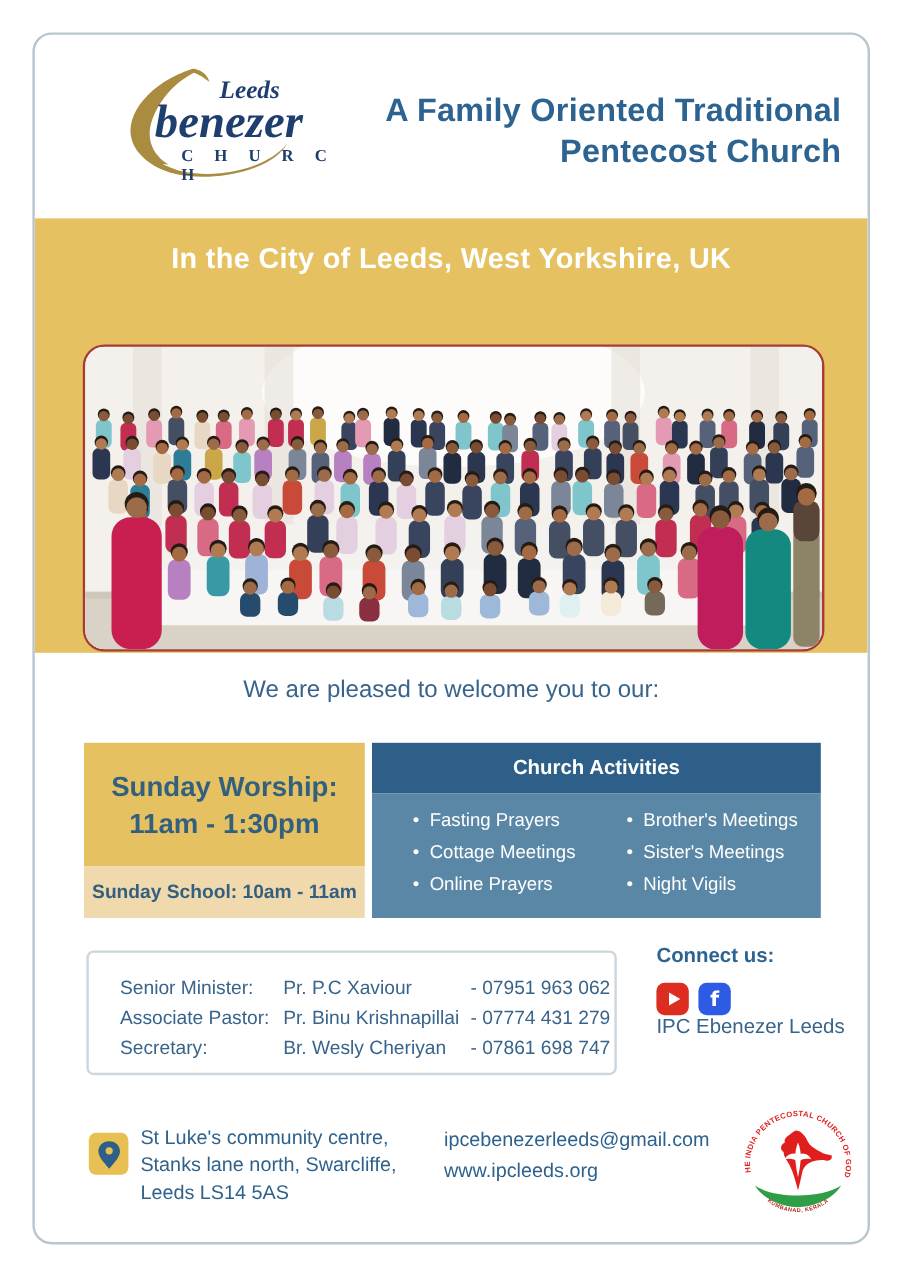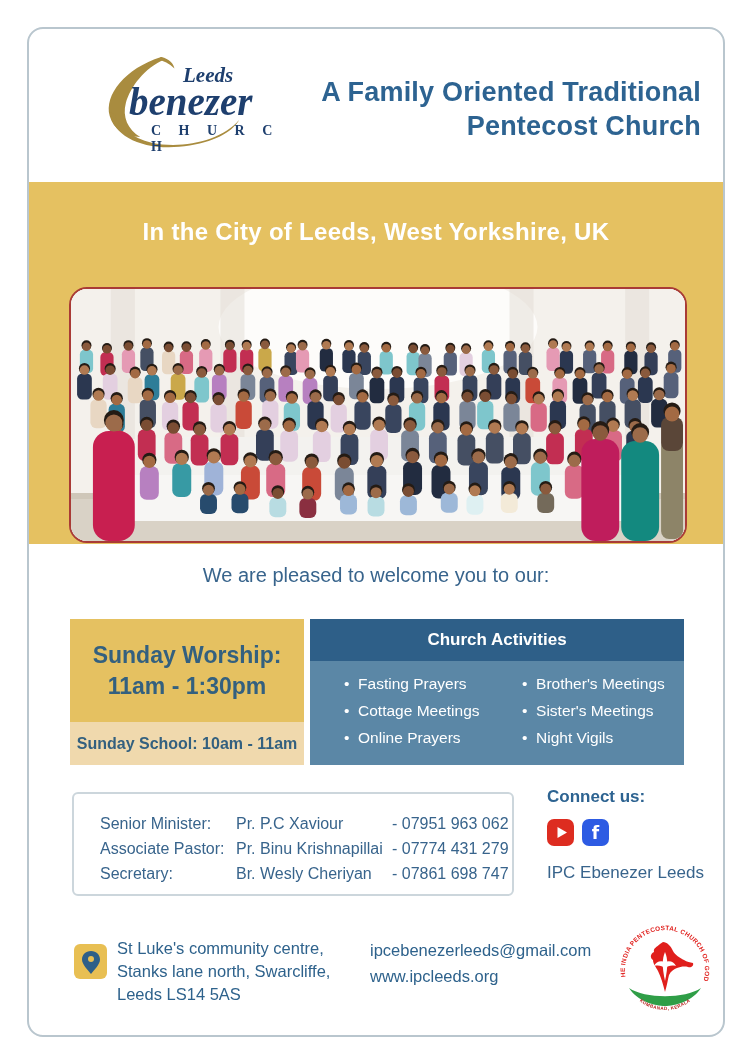--- a/index.html
+++ b/index.html
@@ -18,21 +18,21 @@
   .logo .l1{position:absolute;left:104px;top:6px;font-family:"Liberation Serif","DejaVu Serif",serif;font-style:italic;font-weight:bold;font-size:21px;color:var(--logo-navy);}
   .logo .l2{position:absolute;left:50px;top:22px;font-family:"Liberation Serif","DejaVu Serif",serif;font-style:italic;font-weight:bold;font-size:39px;color:var(--logo-navy);}
   .logo .l3{position:absolute;left:72px;top:66px;font-family:Liberation Serif, serif;font-weight:bold;font-size:14px;letter-spacing:7px;color:var(--logo-navy);}
   .logo .charity{position:absolute;left:85px;top:94px;font-size:16px;color:#be185d;margin-top:44px;}
   .headline{
     position:absolute;left:272px;top:46px;width:400px;
     font-size:27px;font-weight:bold;color:var(--heading);line-height:34px;letter-spacing:.2px;text-align:right;
   }
   
   .band{position:absolute;left:0;top:153px;width:694px;height:362px;background:var(--gold);}
-  .band-title{margin-top:36px;text-align:center;font-size:24px;font-weight:bold;color:#fff;letter-spacing:.3px;}
+  .band-title{margin-top:20px;text-align:center;font-size:24px;font-weight:bold;color:#fff;letter-spacing:.3px;}
   .photo{
     position:absolute;left:40px;top:105px;width:614px;height:252px;
     border:2px solid var(--photo-border);border-radius:18px;overflow:hidden;background:#ece8e2;
   }
   .photo svg{display:block;width:100%;height:100%;}
   
   .welcome{position:absolute;left:0;top:535px;width:694px;text-align:center;font-size:20px;font-weight:500;color:var(--text);}
   
   .worship{
     position:absolute;left:41px;top:590px;width:234px;height:103px;background:var(--gold);
@@ -58,21 +58,21 @@
     padding:17px 0 0 26px;
   }
   .contact-row{display:grid;grid-template-columns:136px 156px auto;font-size:16px;font-weight:500;color:var(--text);line-height:25px;}
   
   .connect{position:absolute;left:518px;top:758px;width:160px;}
   .connect-label{font-size:17px;font-weight:600;color:var(--heading);}
   .social{display:flex;gap:8px;margin-top:12px;}
   .sicon{width:27px;height:27px;border-radius:7px;display:flex;align-items:center;justify-content:center;}
   .yt{background:var(--youtube);}
   .fb{background:var(--facebook);color:#fff;font-weight:bold;font-size:17px;font-family:"DejaVu Sans",sans-serif;}
-  .handle{margin-top:17px;font-size:17px;color:var(--text);}
+  .handle{margin-top:0;font-size:17px;color:var(--text);}
   
   .pinbox{position:absolute;left:45px;top:915px;width:33px;height:35px;background:#e8bf53;border-radius:6px;
     display:flex;align-items:center;justify-content:center;}
   .address{position:absolute;left:88px;top:908px;font-size:16.5px;font-weight:500;color:#2e628c;line-height:23px;}
   .net{position:absolute;left:341px;top:908px;font-size:16.5px;font-weight:500;color:#2e628c;line-height:26px;}
   .emblem{position:absolute;left:586px;top:890px;width:100px;height:100px;}
 </style>
 </head>
 <body>
 

